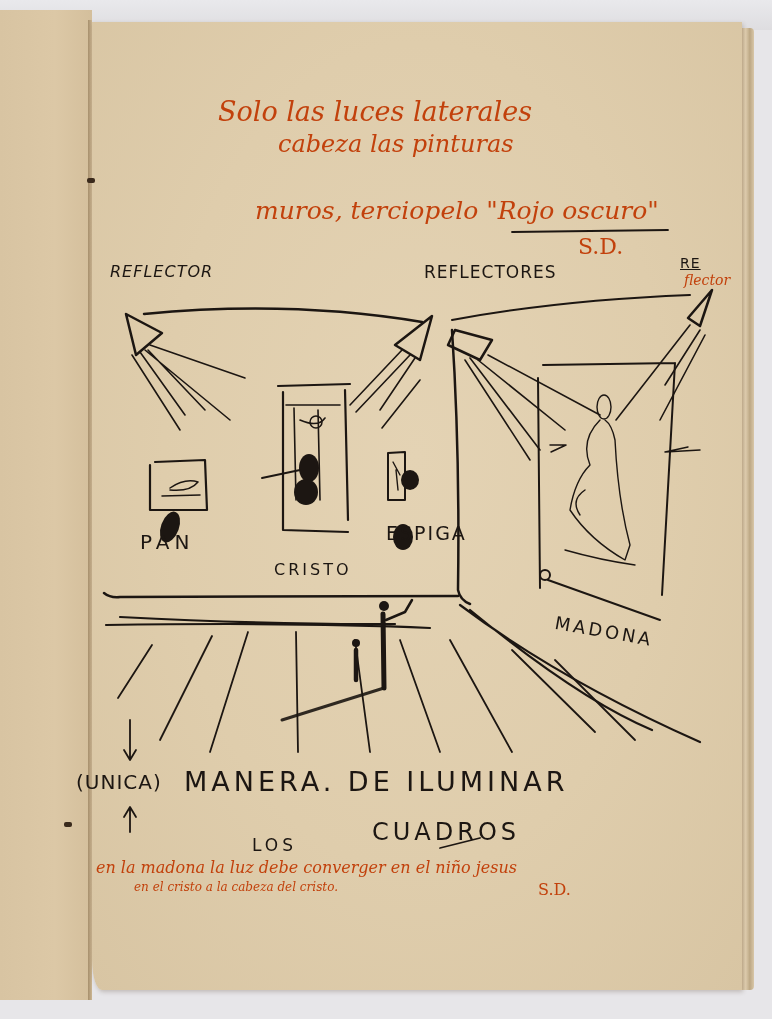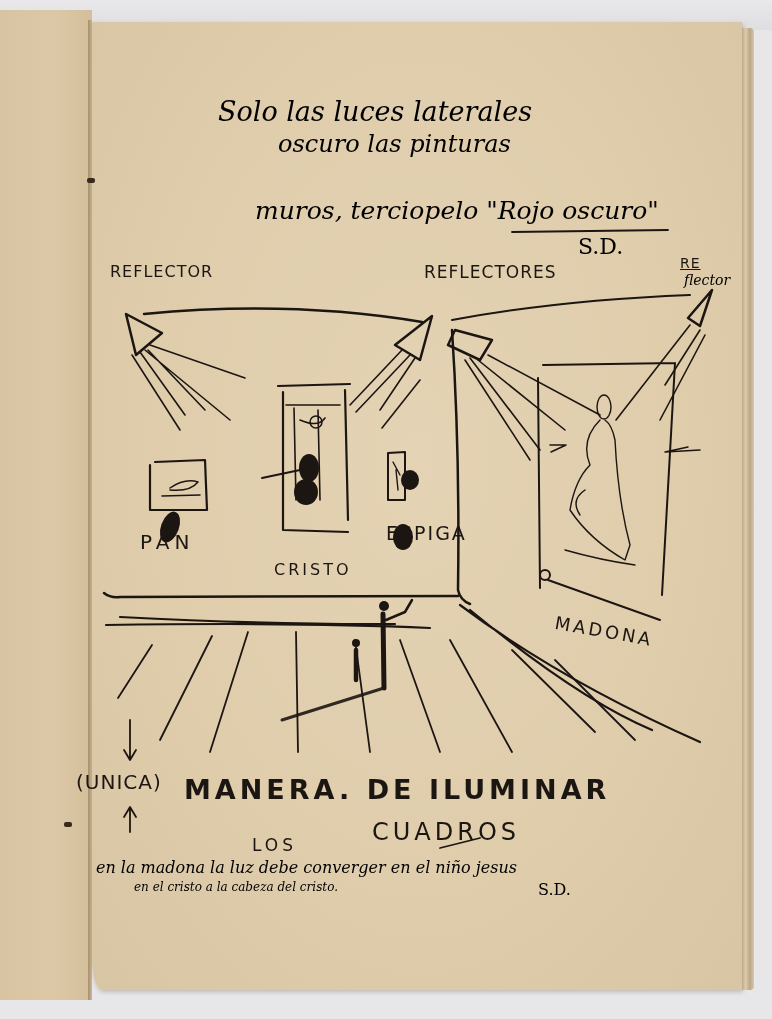--- a/index.html
+++ b/index.html
@@ -31,28 +31,28 @@
       position: absolute; left: 88px; top: 20px; width: 4px; height: 980px;
       background: linear-gradient(90deg, rgba(120,95,60,0.5), rgba(170,145,110,0.2));
     }
     .staple {
       position: absolute; width: 8px; height: 5px; background: #3a2a1c;
       border-radius: 2px;
     }
     .sketch { position: absolute; left: 0; top: 0; width: 772px; height: 1019px; }
     .ink { fill: none; stroke: #1c1612; stroke-linecap: round; stroke-linejoin: round; }
     .hand {
-      position: absolute; color: #000000; white-space: nowrap;
+      position: absolute; color: #c2410c; white-space: nowrap;
       font-family: "DejaVu Serif", serif; font-style: italic;
     }
     .caps {
       position: absolute; color: #1c1612; white-space: nowrap;
       font-family: "DejaVu Sans", sans-serif; letter-spacing: 1px;
     }
-    .bold-caps { font-weight: bold; letter-spacing: 4px; margin-top: 8px; }
+    .bold-caps { font-weight: normal; letter-spacing: 4px; }
   </style>
 </head>
 <body>
 
 <div class="backdrop-top"></div>
 <div class="left-page"></div>
 <div class="page-edges"></div>
 <div class="right-page"></div>
 <div class="gutter"></div>
 <div class="staple" style="left:87px; top:178px;"></div>
@@ -144,26 +144,26 @@
 
   <path class="ink" stroke-width="1.8" d="M130 720 L130 758 M124 750 L130 760 L136 750"></path>
   <path class="ink" stroke-width="1.8" d="M130 832 L130 808 M124 817 L130 807 L136 817"></path>
 
   <path class="ink" stroke-width="1.8" d="M512 232 L668 230"></path>
 
   <path class="ink" stroke-width="1.8" d="M440 848 L480 838"></path>
 </svg>
 
 <div class="hand" style="left:218px; top:96px; font-size:27px;">Solo las luces laterales</div>
-<div class="hand" style="left:278px; top:130px; font-size:24px;">oscuro las pinturas</div>
+<div class="hand" style="left:278px; top:130px; font-size:24px;">cabeza las pinturas</div>
 
 <div class="hand" style="left:255px; top:196px; font-size:25px;">muros, terciopelo "Rojo oscuro"</div>
 <div class="hand" style="left:578px; top:234px; font-size:22px; font-style:normal;">S.D.</div>
 
-<div class="caps" style="left:110px; top:262px; font-size:16px;">REFLECTOR</div>
+<div class="caps" style="left:110px; top:262px; font-size:16px;font-style:italic;">REFLECTOR</div>
 <div class="caps" style="left:424px; top:262px; font-size:17px;">REFLECTORES</div>
 <div class="caps" style="left:680px; top:255px; font-size:14px;text-decoration:underline;">RE</div>
 <div class="hand" style="left:684px; top:272px; font-size:14px;">flector</div>
 
 <div class="caps" style="left:140px; top:530px; font-size:20px; letter-spacing:5px;">PAN</div>
 <div class="caps" style="left:274px; top:560px; font-size:16px; letter-spacing:3px;">CRISTO</div>
 <div class="caps" style="left:386px; top:522px; font-size:19px; letter-spacing:2px;">ESPIGA</div>
 <div class="caps" style="left:557px; top:612px; font-size:18px; letter-spacing:3px; transform:rotate(10deg); transform-origin:left top;">MADONA</div>
 
 <div class="caps" style="left:76px; top:770px; font-size:20px;">(UNICA)</div>

